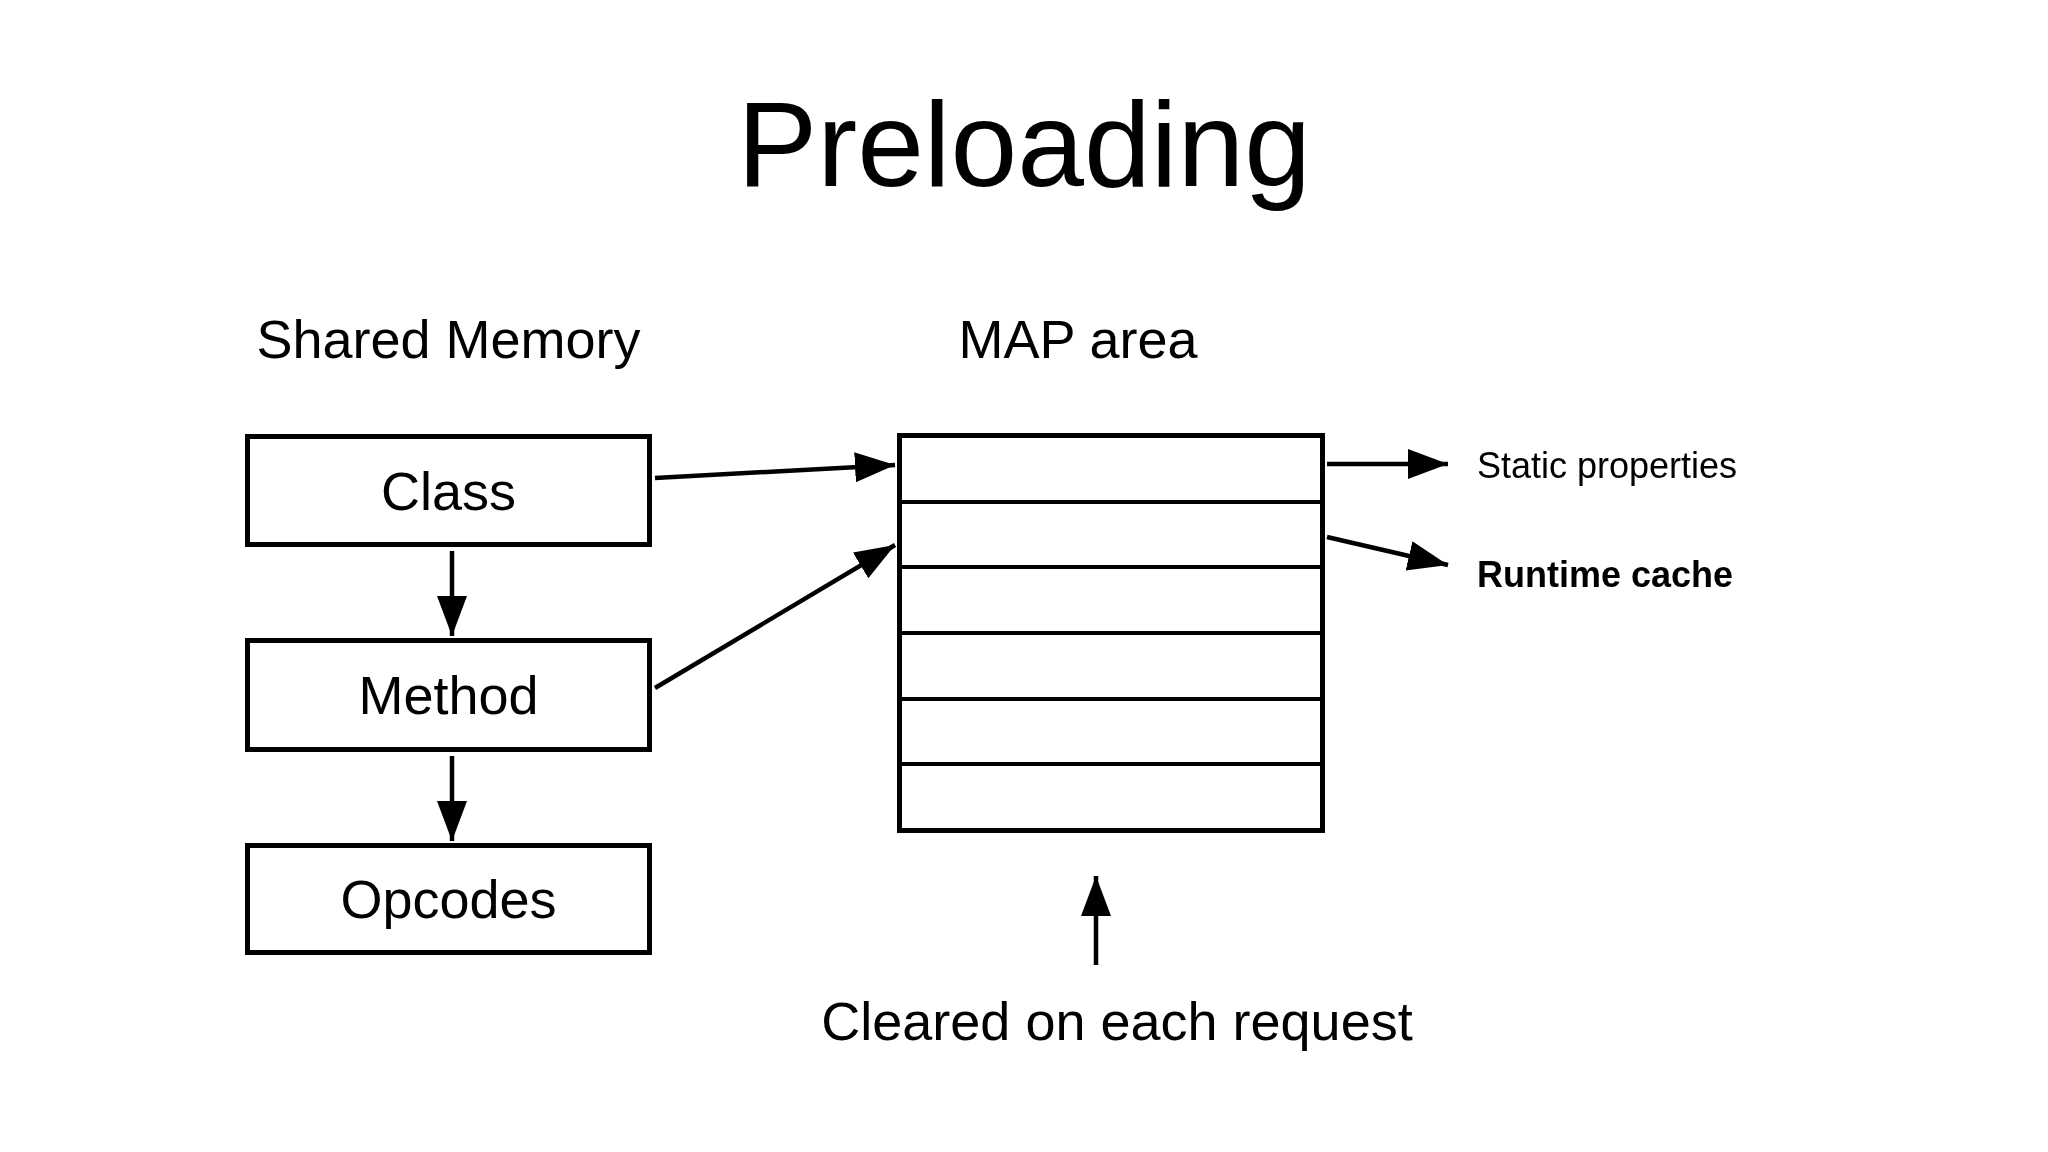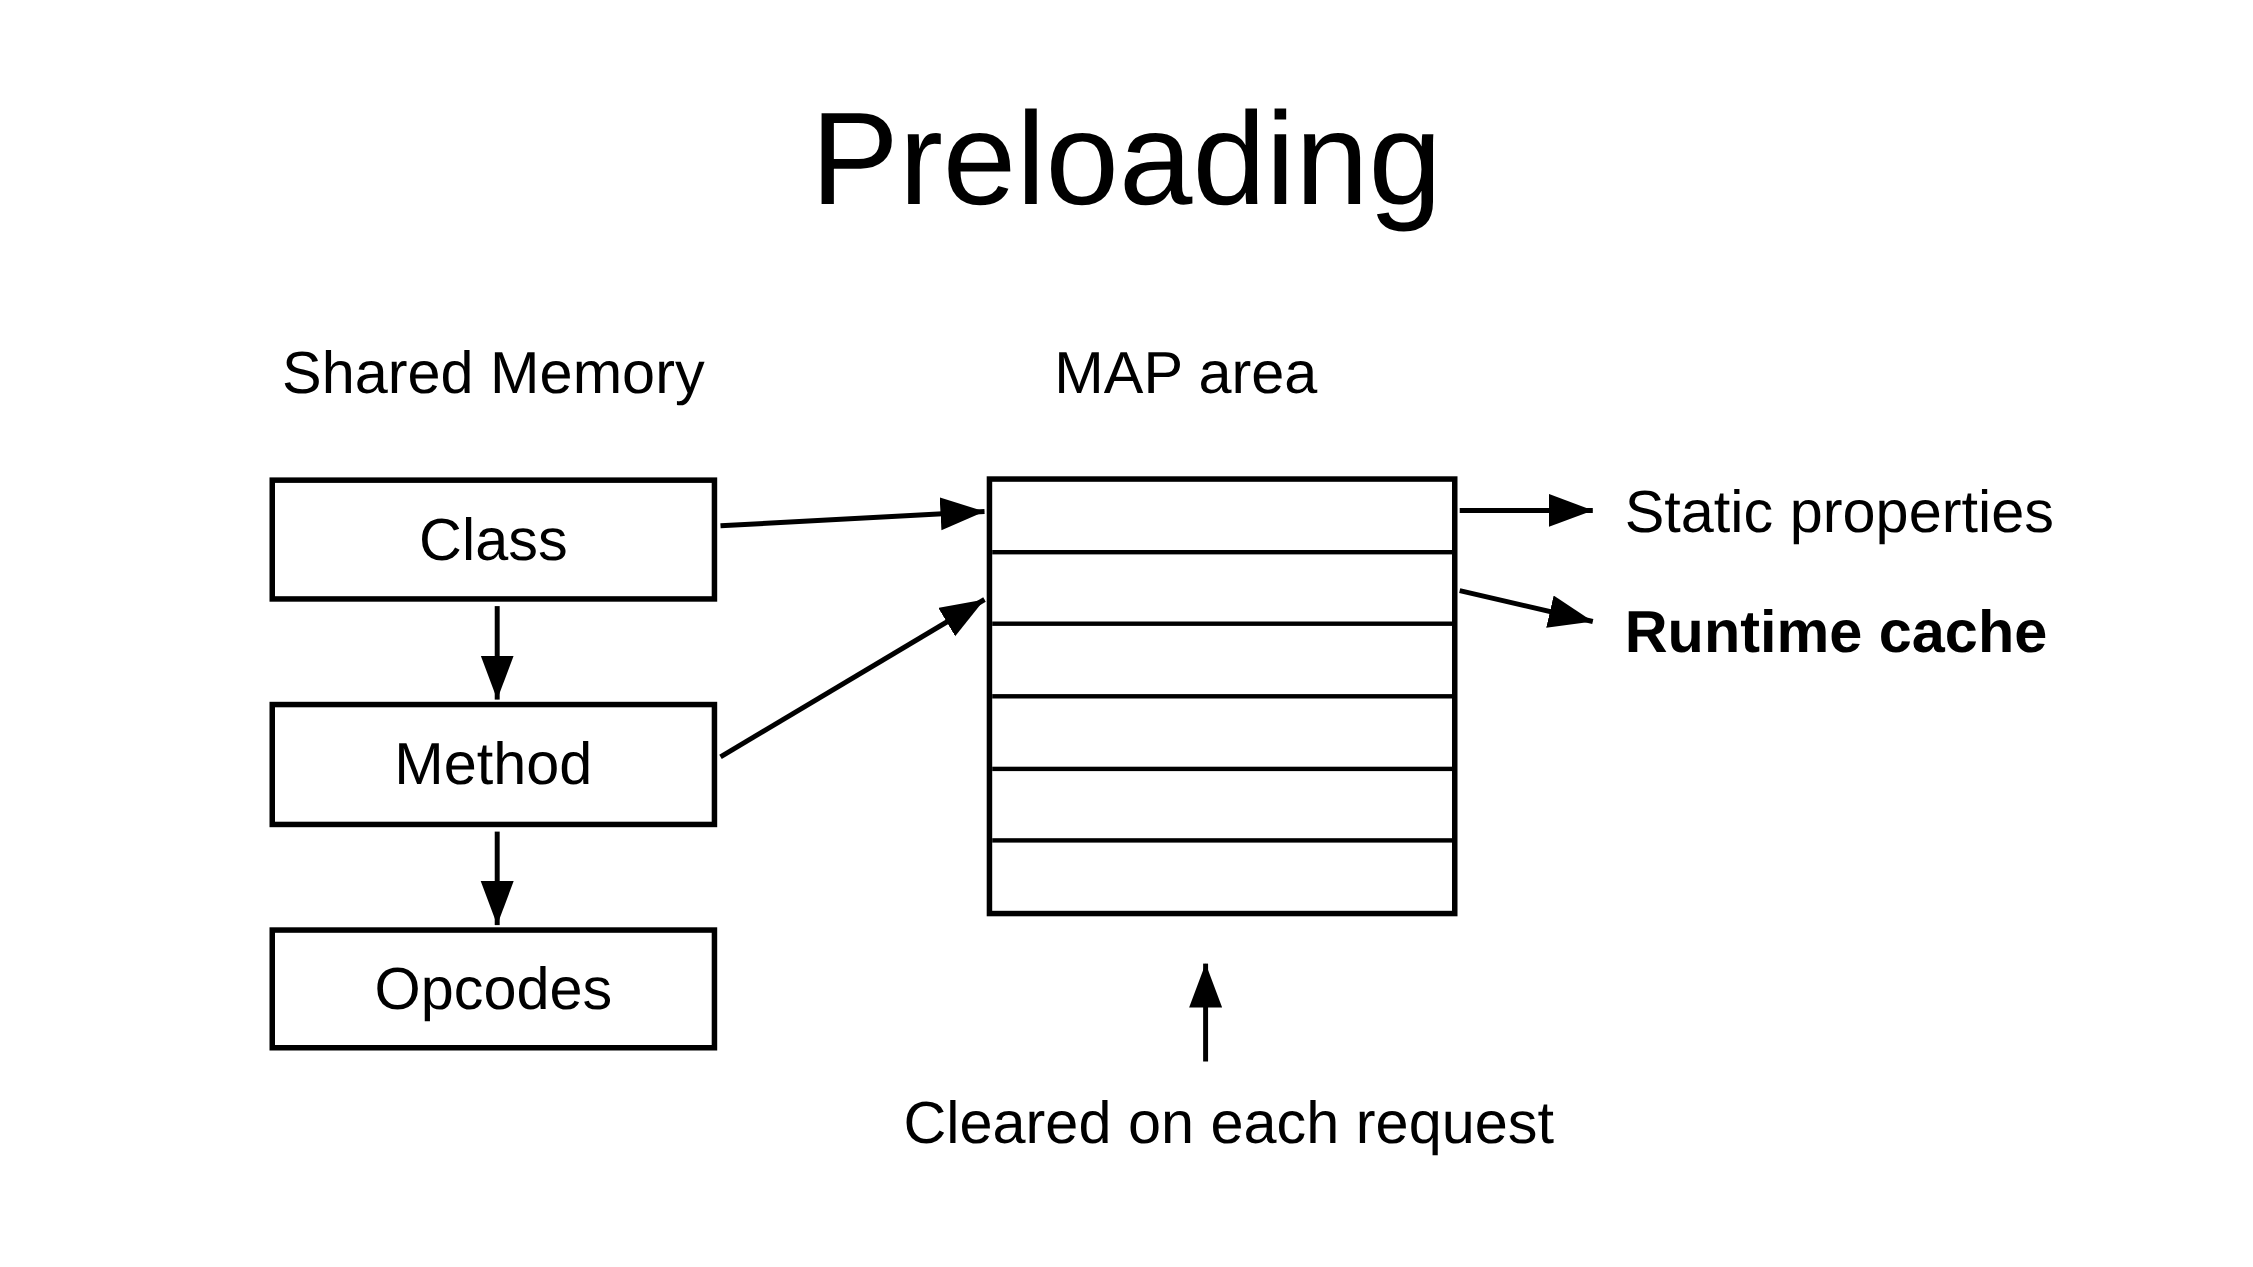--- a/index.html
+++ b/index.html
@@ -62,21 +62,21 @@
     display: flex;
     flex-direction: column;
   }
   .map-row { flex: 1 1 0; }
   .map-row + .map-row { border-top: 4px solid var(--ink); }
   .side-label {
     position: absolute;
     left: 1477px;
     height: 54px;
     display: flex; align-items: center;
-    font-size: 54px;
+    font-size: 36px;
     line-height: 1;
     white-space: nowrap;
   }
   .side-static  { top: 439px; }
   .side-runtime { top: 548px; font-weight: bold; }
   .note {
     position: absolute;
     left: 817px; top: 994px;
     width: 600px; height: 54px;
     display: flex; align-items: center; justify-content: center;

